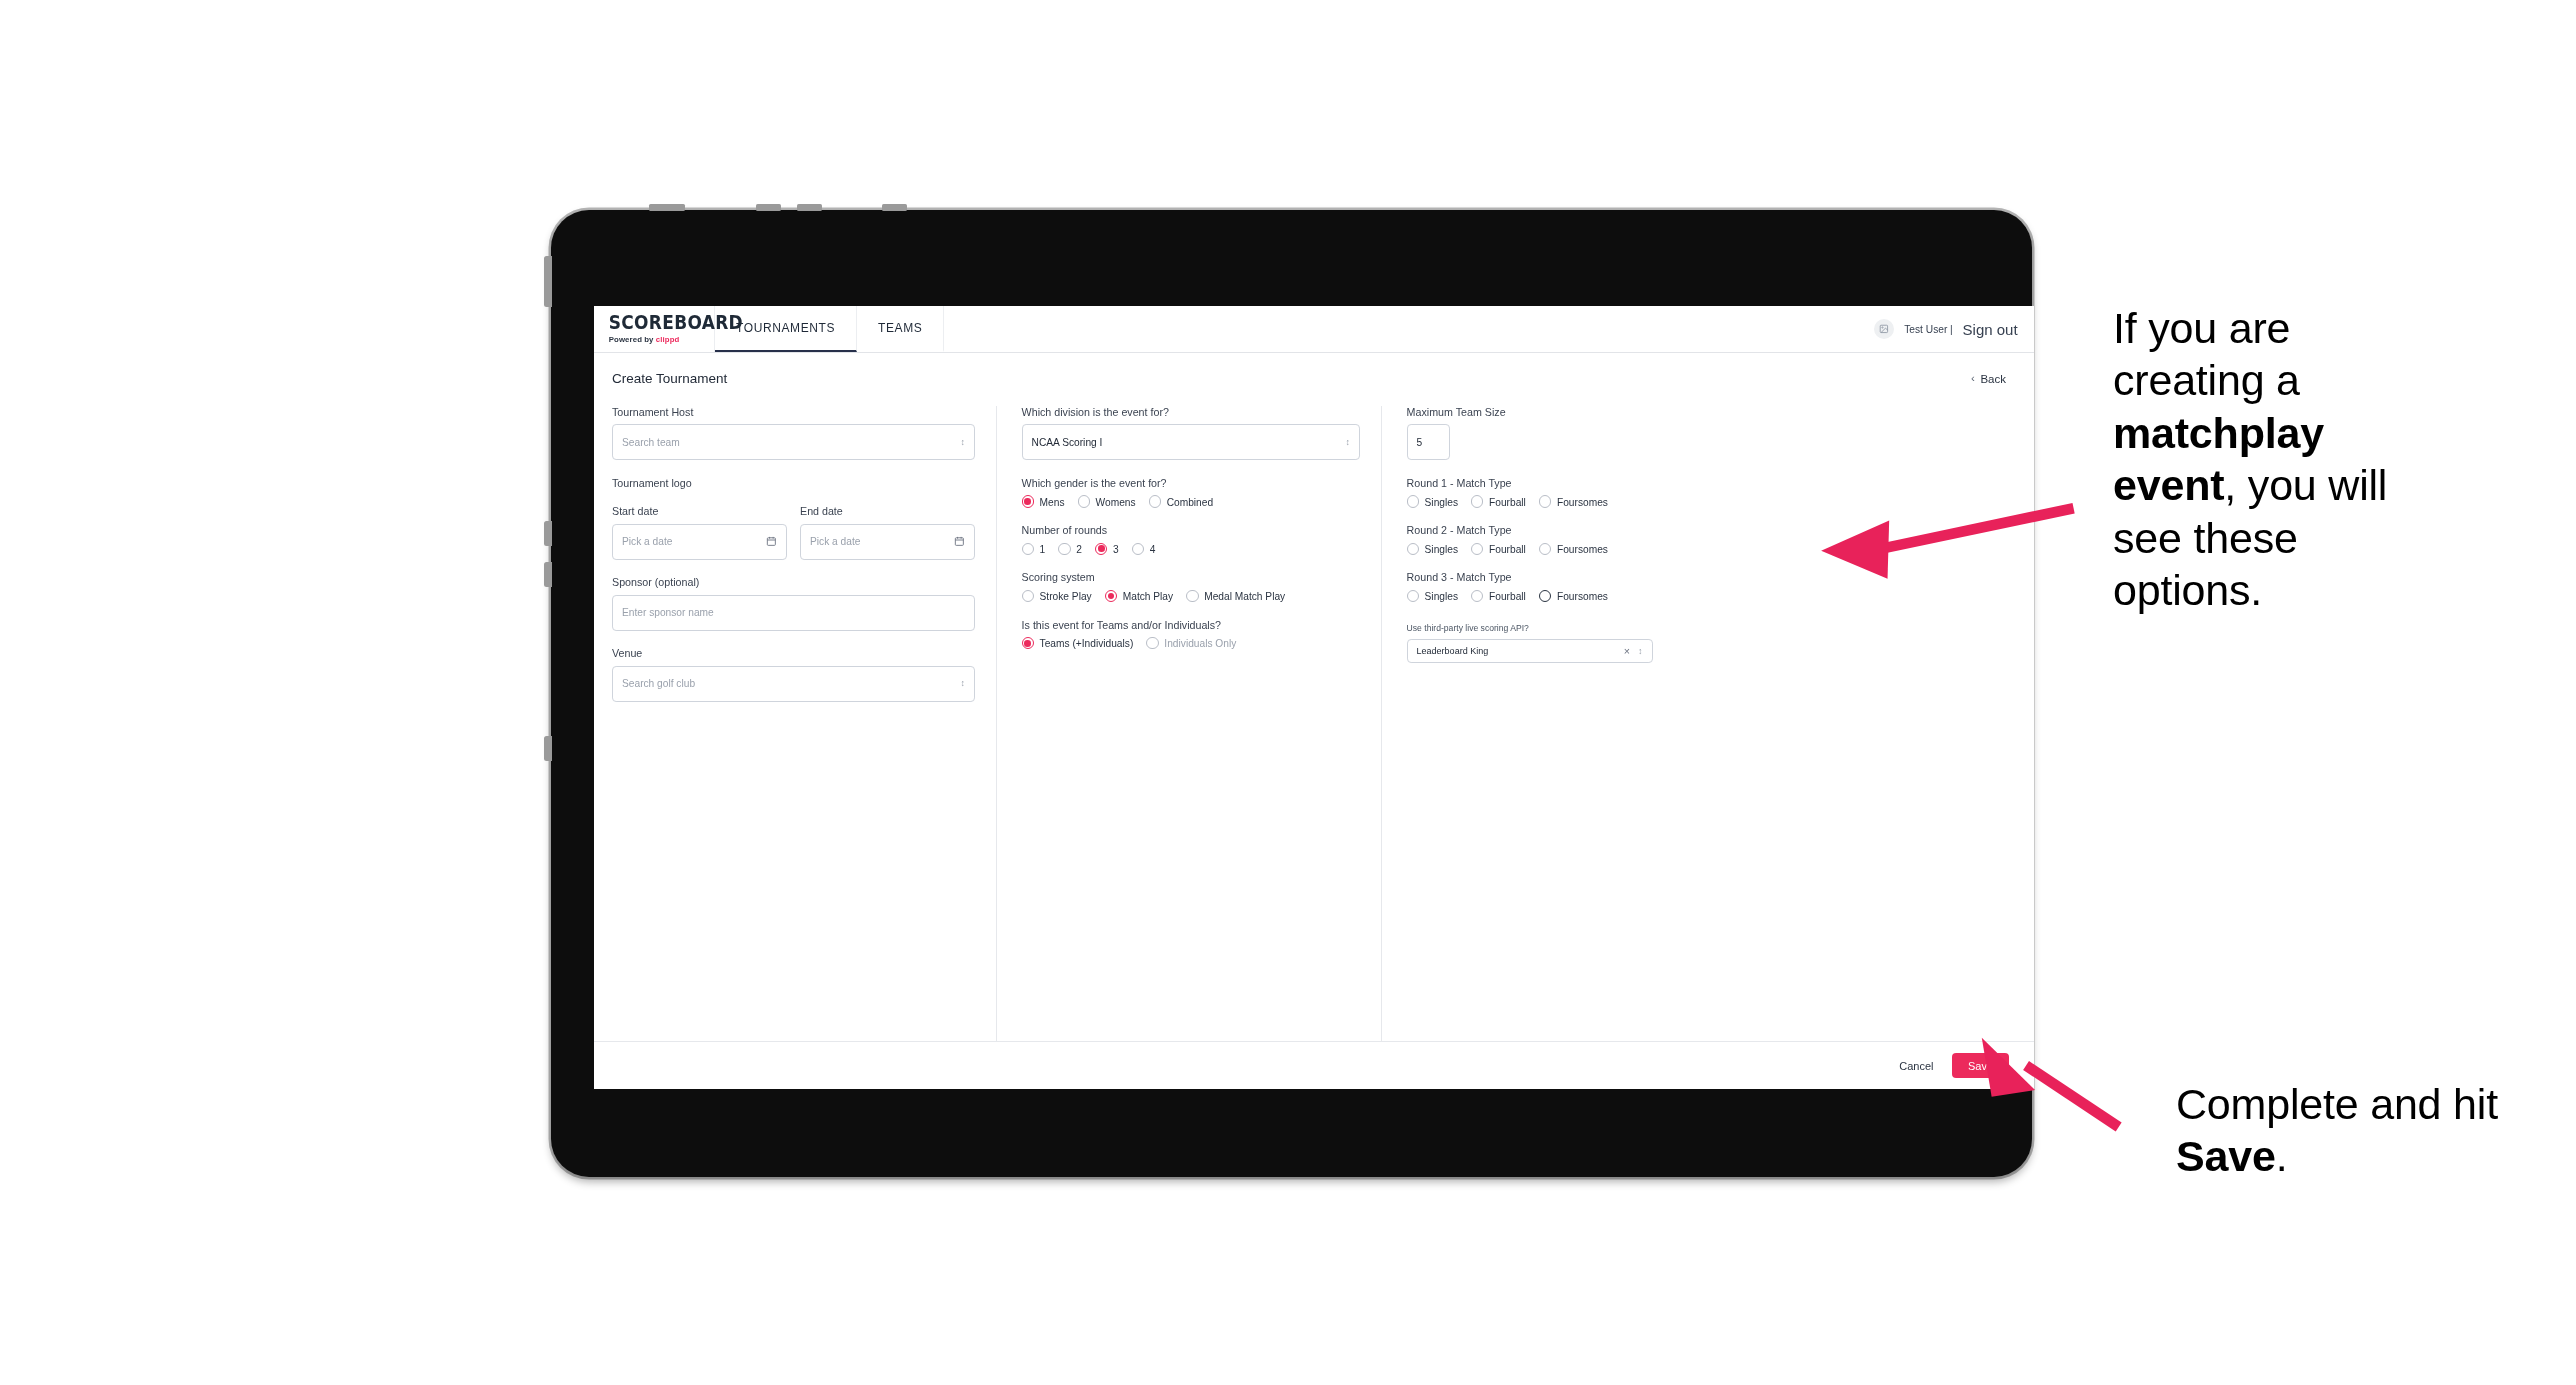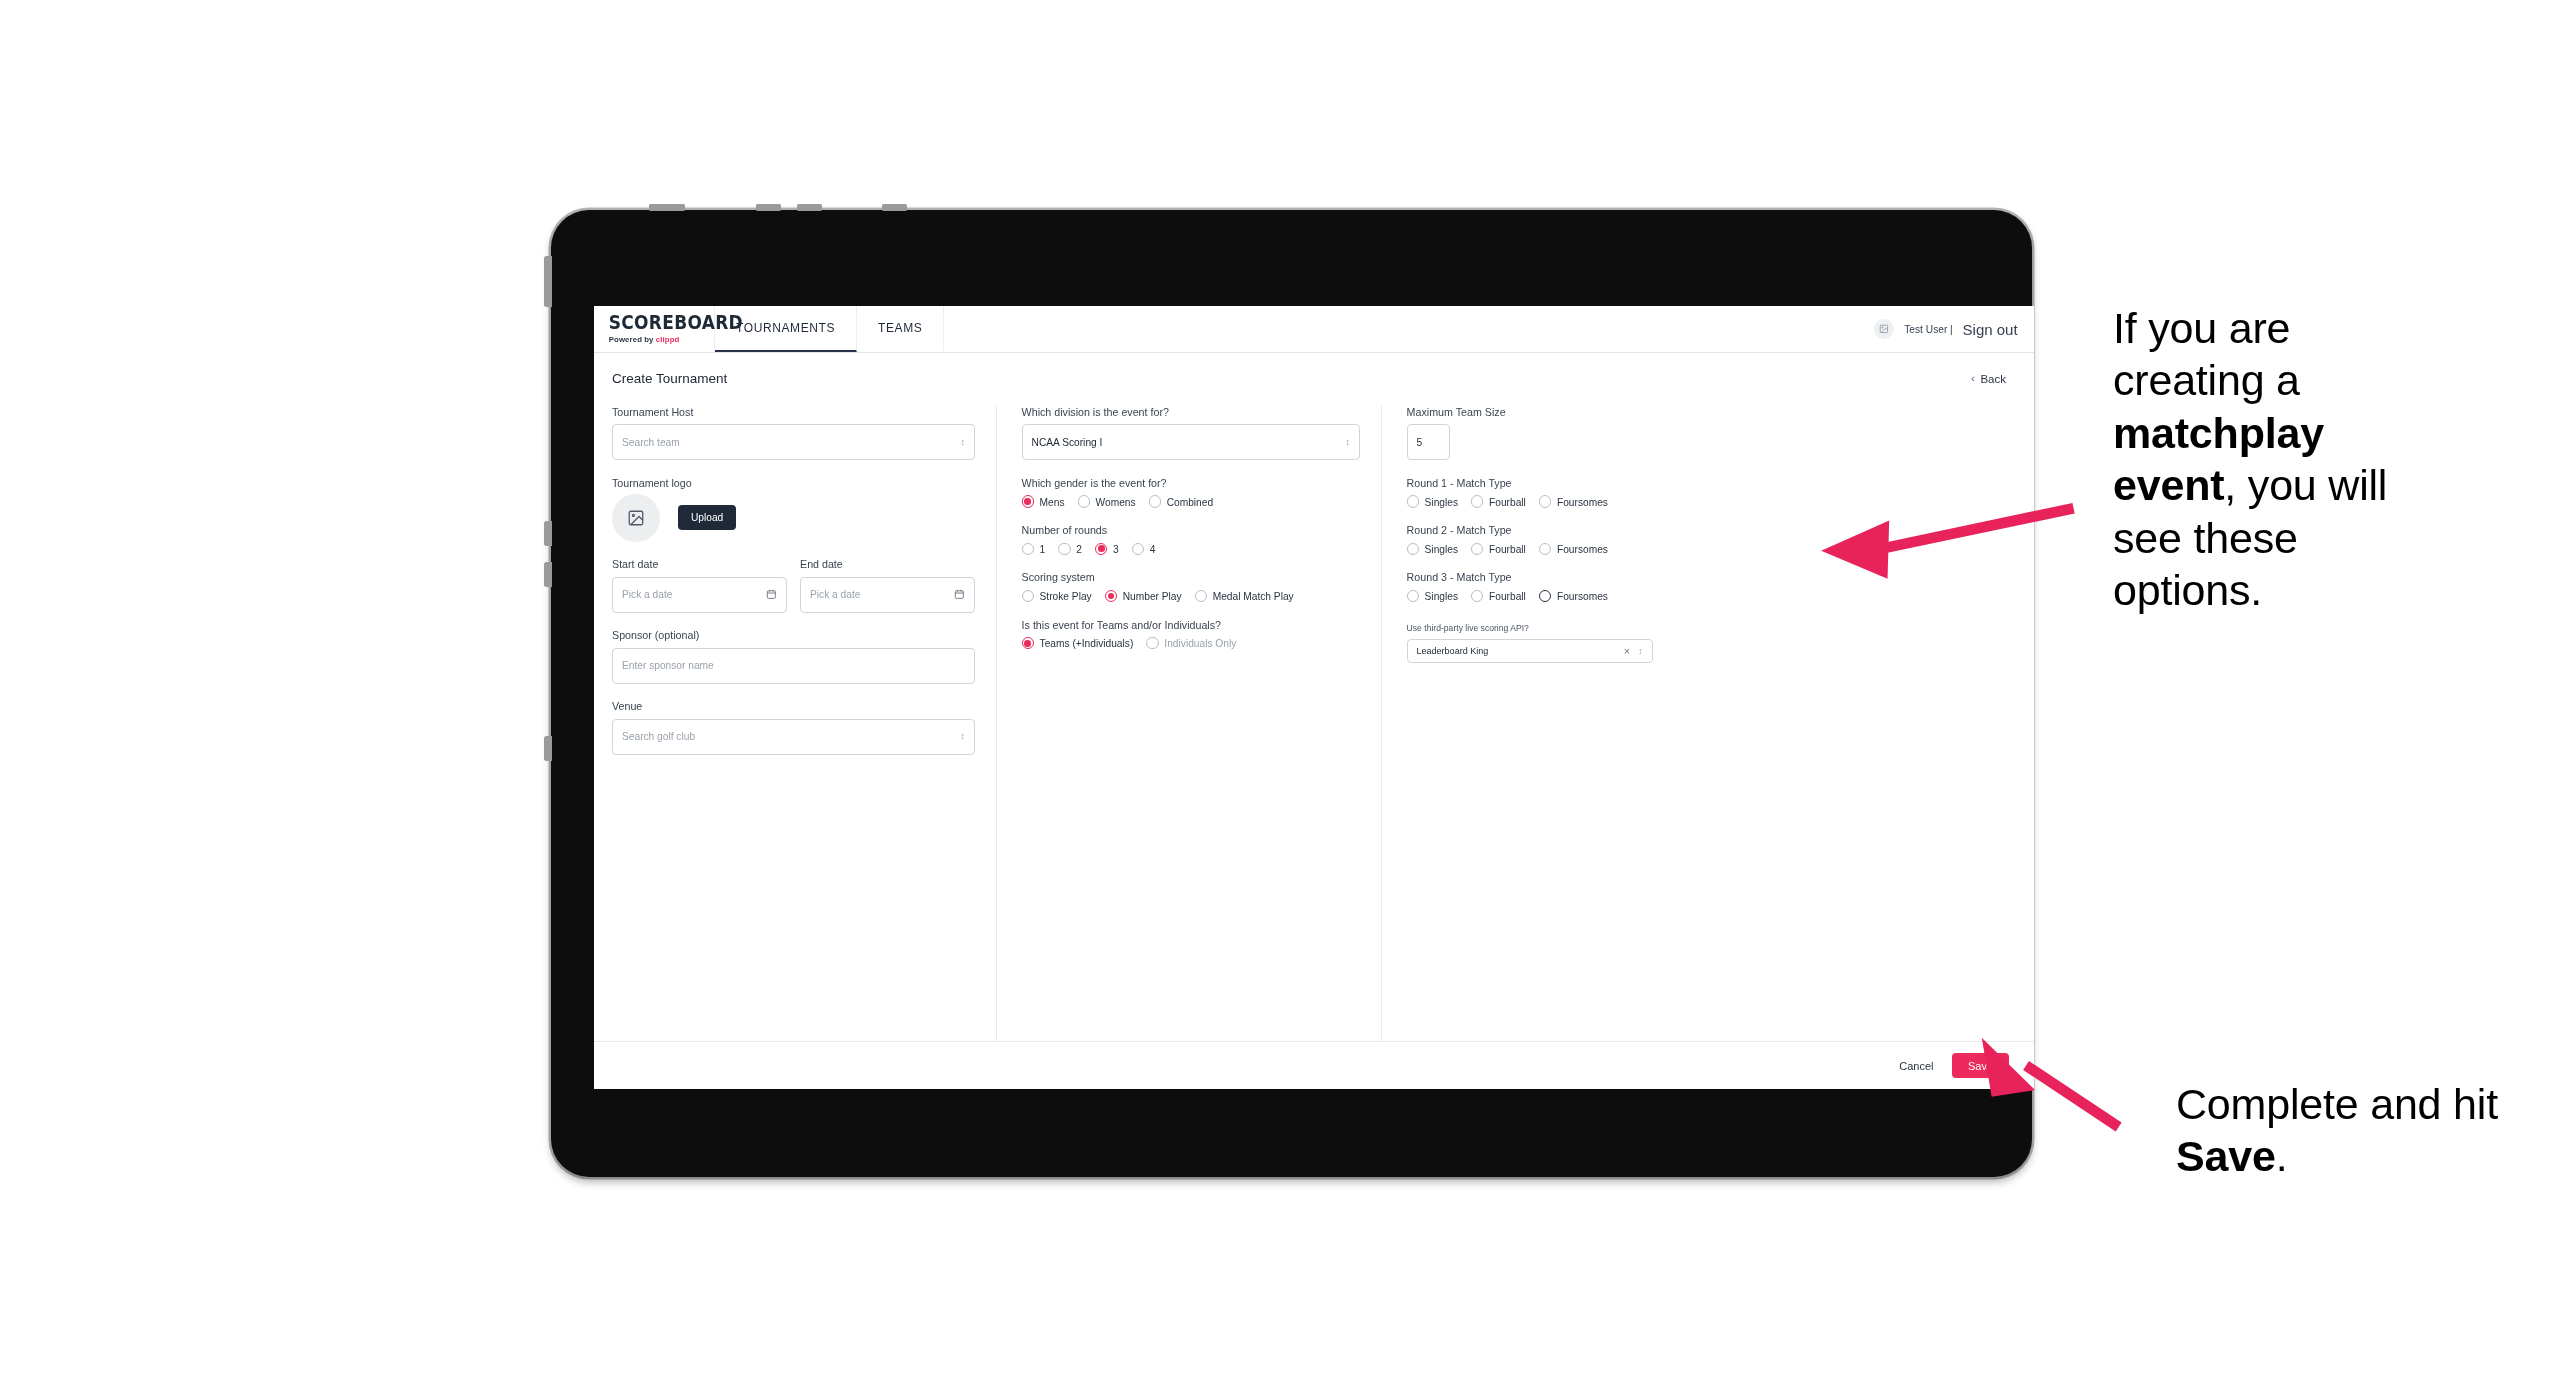--- a/index.html
+++ b/index.html
@@ -248,30 +248,20 @@
                 <span>Search team</span>
                 <span class="ctrl">
                   <span class="chev-updown">↕</span>
                 </span>
               </div>
             </div>
 
 
             <div class="group">
               <span class="field-label tight">Tournament logo</span>
-              <div class="logo-row">
-                <div class="logo-circle">
-                  <svg viewBox="0 0 24 24" fill="none" stroke="#50596a" stroke-width="1.7">
-                    <rect x="3" y="3" width="18" height="18" rx="2"></rect>
-                      <circle cx="8.5" cy="8.5" r="1.4"></circle>
-                      <path d="M21 15l-5-5L5 21"></path>
-                  </svg>
-                </div>
-                <div class="upload-btn">Upload</div>
-              </div>
             </div>
 
             <div class="group row2">
               <div>
                 <span class="field-label">Start date</span>
                 <div class="input">
                   <span>Pick a date</span>
                   <span class="ctrl cal-icon">
                     <svg viewBox="0 0 24 24" fill="none" stroke="#6b7280" stroke-width="2">
                       <rect x="3" y="4" width="18" height="17" rx="2"></rect>
@@ -367,21 +357,21 @@
 
             <div class="group">
               <span class="field-label">Scoring system</span>
               <div class="radios">
                   <div class="radio-item">
                     <span class="radio"></span>
                     <span class="radio-label">Stroke Play</span>
                   </div>
                   <div class="radio-item">
                     <span class="radio checked"></span>
-                    <span class="radio-label">Number Play</span>
+                    <span class="radio-label">Match Play</span>
                   </div>
                   <div class="radio-item">
                     <span class="radio"></span>
                     <span class="radio-label">Medal Match Play</span>
                   </div>
                 </div>
             </div>
 
             <div class="group">
               <span class="field-label">Is this event for Teams and/or Individuals?</span>

